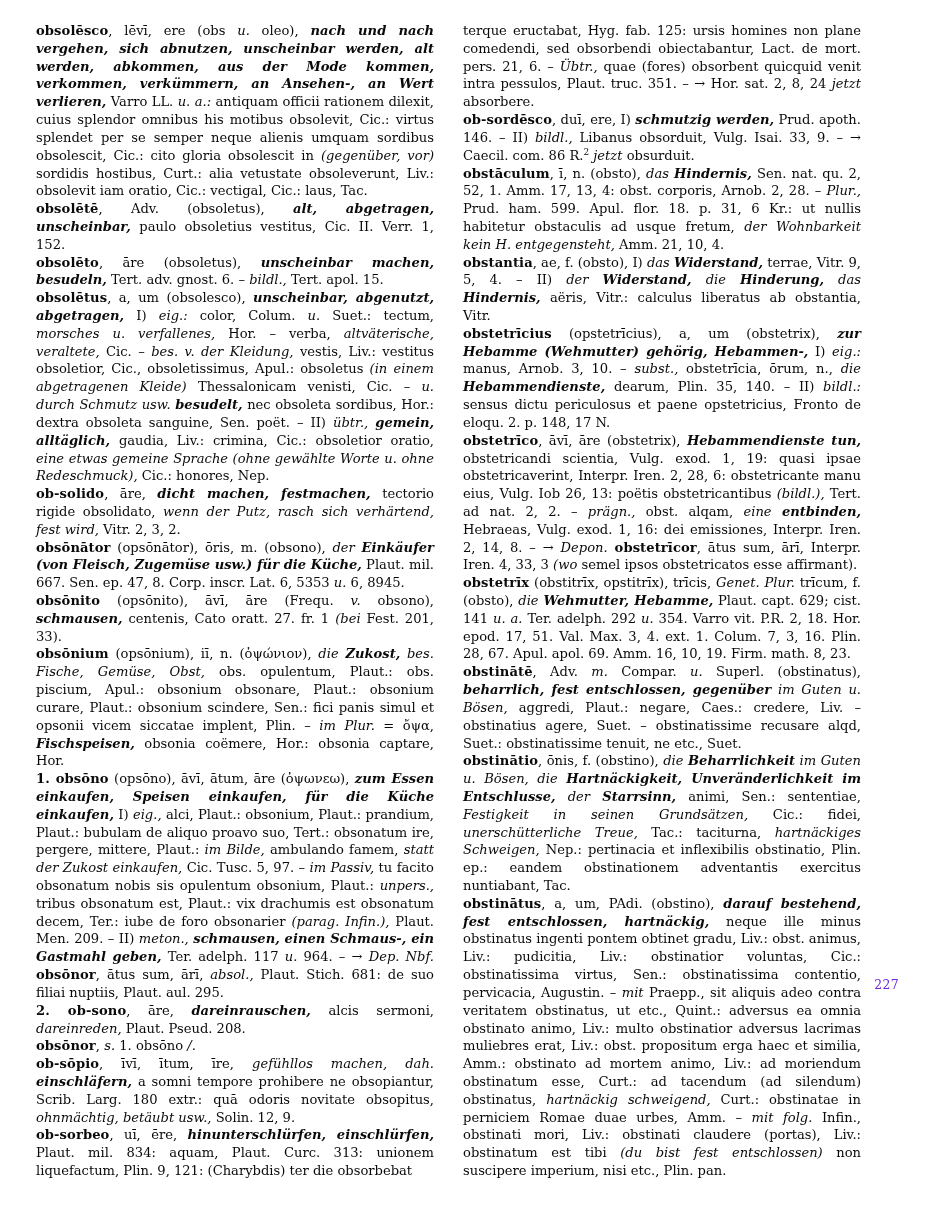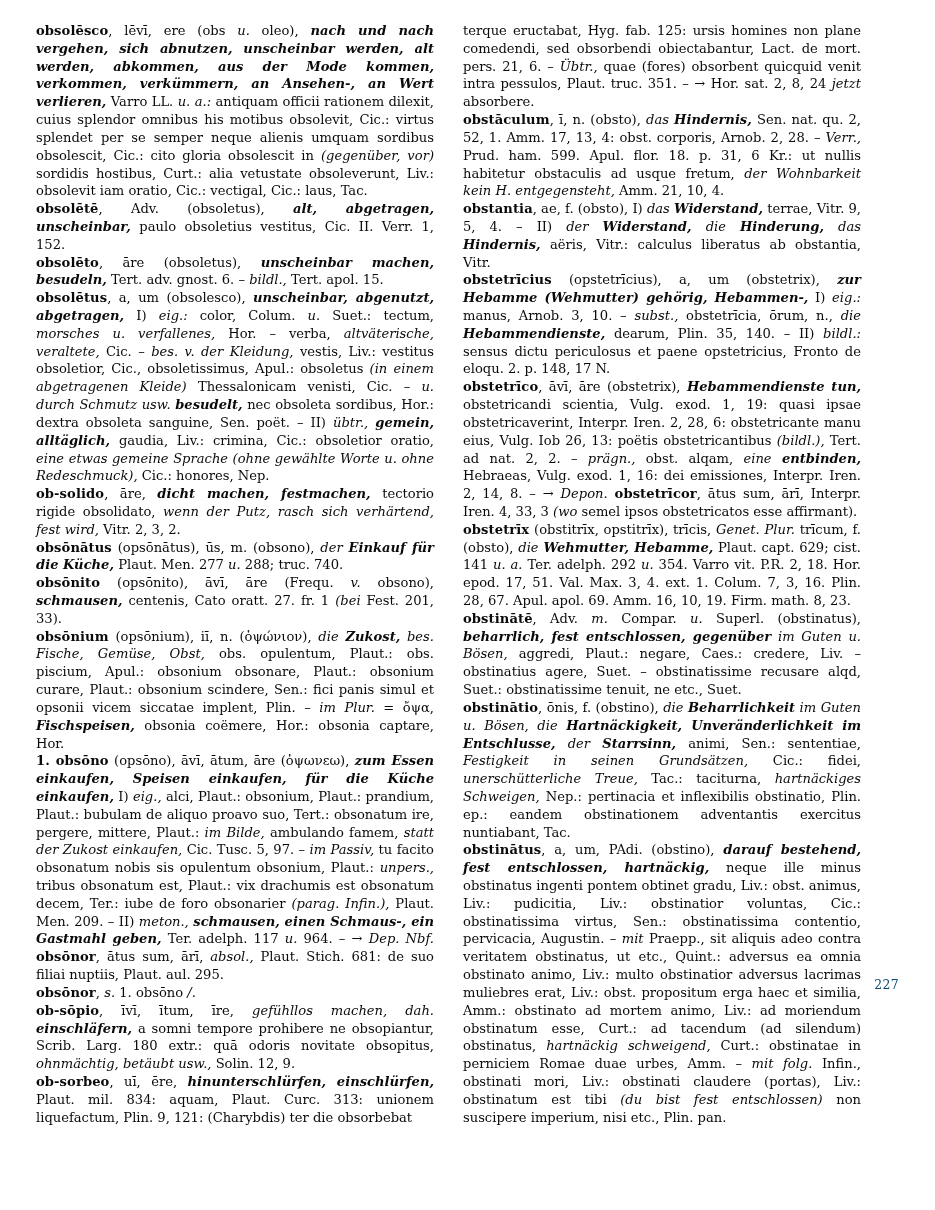--- a/index.html
+++ b/index.html
@@ -63,46 +63,48 @@
   sup {
     font-size: 0.68em;
     vertical-align: super;
     line-height: 0;
   }
   #folio {
     position: absolute;
     right: 36px;
     bottom: 14px;
     font-size: 12.4px;
-    color: #0c4a6e;
+    color: #6d28d9;
     letter-spacing: 0.4px;
   }
 </style>
 </head>
 <body>
 
 <div id="page">
   <div class="columns">
     <div class="col left" id="left-col">
         <p class="entry"><b class="hw">obsolēsco</b>, lēvī, ere (obs <i class="it">u.</i> oleo), <i class="g">nach und nach vergehen, sich abnutzen, unscheinbar werden, alt werden, abkommen, aus der Mode kommen, verkommen, verkümmern, an Ansehen-, an Wert verlieren,</i> Varro LL. <i class="it">u. a.:</i> antiquam officii rationem dilexit, cuius splendor omnibus his motibus obsolevit, Cic.: virtus splendet per se semper neque alienis umquam sordibus obsolescit, Cic.: cito gloria obsolescit in <i class="it">(gegenüber, vor)</i> sordidis hostibus, Curt.: alia vetustate obsoleverunt, Liv.: obsolevit iam oratio, Cic.: vectigal, Cic.: laus, Tac.</p>
         <p class="entry"><b class="hw">obsolētē</b>, Adv. (obsoletus), <i class="g">alt, abgetragen, unscheinbar,</i> paulo obsoletius vestitus, Cic. II. Verr. 1, 152.</p>
         <p class="entry"><b class="hw">obsolēto</b>, āre (obsoletus), <i class="g">unscheinbar machen, besudeln,</i> Tert. adv. gnost. 6. – <i class="it">bildl.,</i> Tert. apol. 15.</p>
         <p class="entry"><b class="hw">obsolētus</b>, a, um (obsolesco), <i class="g">unscheinbar, abgenutzt, abgetragen,</i> I) <i class="it">eig.:</i> color, Colum. <i class="it">u.</i> Suet.: tectum, <i class="it">morsches u. verfallenes,</i> Hor. – verba, <i class="it">altväterische, veraltete,</i> Cic. – <i class="it">bes. v. der Kleidung,</i> vestis, Liv.: vestitus obsoletior, Cic., obsoletissimus, Apul.: obsoletus <i class="it">(in einem abgetragenen Kleide)</i> Thessalonicam venisti, Cic. – <i class="it">u. durch Schmutz usw.</i> <i class="g">besudelt,</i> nec obsoleta sordibus, Hor.: dextra obsoleta sanguine, Sen. poët. – II) <i class="it">übtr.,</i> <i class="g">gemein, alltäglich,</i> gaudia, Liv.: crimina, Cic.: obsoletior oratio, <i class="it">eine etwas gemeine Sprache (ohne gewählte Worte u. ohne Redeschmuck),</i> Cic.: honores, Nep.</p>
         <p class="entry"><b class="hw">ob-solido</b>, āre, <i class="g">dicht machen, festmachen,</i> tectorio rigide obsolidato, <i class="it">wenn der Putz, rasch sich verhärtend, fest wird,</i> Vitr. 2, 3, 2.</p>
-        <p class="entry"><b class="hw">obsōnātus</b> (opsōnātus), ūs, m. (obsono), <i class="it">der</i> <i class="g">Einkauf für die Küche,</i> Plaut. Men. 277 <i class="it">u.</i> 288; truc. 740.</p>
+        <p class="entry"><b class="hw">obsōnātor</b> (opsōnātor), ōris, m. (obsono), <i class="it">der</i> <i class="g">Einkäufer (von Fleisch, Zugemüse usw.) für die Küche,</i> Plaut. mil. 667. Sen. ep. 47, 8. Corp. inscr. Lat. 6, 5353 <i class="it">u.</i> 6, 8945.</p>
         <p class="entry"><b class="hw">obsōnito</b> (opsōnito), āvī, āre (Frequ. <i class="it">v.</i> obsono), <i class="g">schmausen,</i> centenis, Cato oratt. 27. fr. 1 <i class="it">(bei</i> Fest. 201, 33).</p>
         <p class="entry"><b class="hw">obsōnium</b> (opsōnium), iī, n. (ὀψώνιον), <i class="it">die</i> <i class="g">Zukost,</i> <i class="it">bes. Fische, Gemüse, Obst,</i> obs. opulentum, Plaut.: obs. piscium, Apul.: obsonium obsonare, Plaut.: obsonium curare, Plaut.: obsonium scindere, Sen.: fici panis simul et opsonii vicem siccatae implent, Plin. – <i class="it">im Plur.</i> = ὄψα, <i class="g">Fischspeisen,</i> obsonia coëmere, Hor.: obsonia captare, Hor.</p>
         <p class="entry"><b class="hw">1. obsōno</b> (opsōno), āvī, ātum, āre (ὀψωνεω), <i class="g">zum Essen einkaufen, Speisen einkaufen, für die Küche einkaufen,</i> I) <i class="it">eig.,</i> alci, Plaut.: obsonium, Plaut.: prandium, Plaut.: bubulam de aliquo proavo suo, Tert.: obsonatum ire, pergere, mittere, Plaut.: <i class="it">im Bilde,</i> ambulando famem, <i class="it">statt der Zukost einkaufen,</i> Cic. Tusc. 5, 97. – <i class="it">im Passiv,</i> tu facito obsonatum nobis sis opulentum obsonium, Plaut.: <i class="it">unpers.,</i> tribus obsonatum est, Plaut.: vix drachumis est obsonatum decem, Ter.: iube de foro obsonarier <i class="it">(parag. Infin.),</i> Plaut. Men. 209. – II) <i class="it">meton.,</i> <i class="g">schmausen, einen Schmaus-, ein Gastmahl geben,</i> Ter. adelph. 117 <i class="it">u.</i> 964. – → <i class="it">Dep. Nbf.</i> <b class="hw">obsōnor</b>, ātus sum, ārī, <i class="it">absol.,</i> Plaut. Stich. 681: de suo filiai nuptiis, Plaut. aul. 295.</p>
+        <p class="entry"><b class="hw">2. ob-sono</b>, āre, <i class="g">dareinrauschen,</i> alcis sermoni, <i class="it">dareinreden,</i> Plaut. Pseud. 208.</p>
         <p class="entry"><b class="hw">obsōnor</b>, <i class="it">s.</i> 1. obsōno <i class="it">/.</i></p>
         <p class="entry"><b class="hw">ob-sōpio</b>, īvī, ītum, īre, <i class="it">gefühllos machen, dah.</i> <i class="g">einschläfern,</i> a somni tempore prohibere ne obsopiantur, Scrib. Larg. 180 extr.: quā odoris novitate obsopitus, <i class="it">ohnmächtig, betäubt usw.,</i> Solin. 12, 9.</p>
         <p class="entry"><b class="hw">ob-sorbeo</b>, uī, ēre, <i class="g">hinunterschlürfen, einschlürfen,</i>  Plaut. mil. 834: aquam, Plaut. Curc. 313: unionem liquefactum, Plin. 9, 121:  (Charybdis) ter die obsorbebat</p>
       </div>
     <div class="col right" id="right-col">
         <p class="entry">terque eructabat, Hyg. fab. 125: ursis homines non plane comedendi, sed obsorbendi obiectabantur, Lact. de mort. pers. 21, 6. – <i class="it">Übtr.,</i> quae (fores) obsorbent quicquid venit intra pessulos, Plaut. truc. 351. – → Hor. sat. 2, 8, 24 <i class="it">jetzt</i> absorbere.</p>
-        <p class="entry"><b class="hw">obstāculum</b>, ī, n. (obsto), <i class="it">das</i> <i class="g">Hindernis,</i> Sen. nat. qu. 2, 52, 1. Amm. 17, 13, 4: obst. corporis, Arnob. 2, 28. – <i class="it">Verr.,</i> Prud. ham. 599. Apul. flor. 18. p. 31, 6 Kr.: ut nullis habitetur obstaculis ad usque fretum, <i class="it">der Wohnbarkeit kein H. entgegensteht,</i> Amm. 21, 10, 4.</p>
+        <p class="entry"><b class="hw">ob-sordēsco</b>, duī, ere, I) <i class="g">schmutzig werden,</i> Prud. apoth. 146. – II) <i class="it">bildl.,</i> Libanus obsorduit, Vulg. Isai. 33, 9. – → Caecil. com. 86 R.<sup>2</sup> <i class="it">jetzt</i> obsurduit.</p>
+        <p class="entry"><b class="hw">obstāculum</b>, ī, n. (obsto), <i class="it">das</i> <i class="g">Hindernis,</i> Sen. nat. qu. 2, 52, 1. Amm. 17, 13, 4: obst. corporis, Arnob. 2, 28. – <i class="it">Plur.,</i> Prud. ham. 599. Apul. flor. 18. p. 31, 6 Kr.: ut nullis habitetur obstaculis ad usque fretum, <i class="it">der Wohnbarkeit kein H. entgegensteht,</i> Amm. 21, 10, 4.</p>
         <p class="entry"><b class="hw">obstantia</b>, ae, f. (obsto), I) <i class="it">das</i> <i class="g">Widerstand,</i> terrae, Vitr. 9, 5, 4. – II) <i class="it">der</i> <i class="g">Widerstand,</i> <i class="it">die</i> <i class="g">Hinderung,</i> <i class="it">das</i> <i class="g">Hindernis,</i> aëris, Vitr.: calculus liberatus ab obstantia, Vitr.</p>
         <p class="entry"><b class="hw">obstetrīcius</b> (opstetrīcius), a, um (obstetrix), <i class="g">zur Hebamme (Wehmutter) gehörig, Hebammen-,</i> I) <i class="it">eig.:</i> manus, Arnob. 3, 10. – <i class="it">subst.,</i> obstetrīcia, ōrum, n., <i class="it">die</i> <i class="g">Hebammendienste,</i> dearum, Plin. 35, 140. – II) <i class="it">bildl.:</i> sensus dictu periculosus et paene opstetricius, Fronto de eloqu. 2. p. 148, 17 N.</p>
         <p class="entry"><b class="hw">obstetrīco</b>, āvī, āre (obstetrix), <i class="g">Hebammendienste tun,</i> obstetricandi scientia, Vulg. exod. 1, 19: quasi ipsae obstetricaverint, Interpr. Iren. 2, 28, 6: obstetricante manu eius, Vulg. Iob 26, 13: poëtis obstetricantibus <i class="it">(bildl.),</i> Tert. ad nat. 2, 2. – <i class="it">prägn.,</i> obst. alqam, <i class="it">eine</i> <i class="g">entbinden,</i> Hebraeas, Vulg. exod. 1, 16: dei emissiones, Interpr. Iren. 2, 14, 8. – → <i class="it">Depon.</i> <b class="hw">obstetrīcor</b>, ātus sum, ārī, Interpr. Iren. 4, 33, 3 <i class="it">(wo</i> semel ipsos obstetricatos esse affirmant).</p>
         <p class="entry"><b class="hw">obstetrīx</b> (obstitrīx, opstitrīx), trīcis, <i class="it">Genet. Plur.</i> trīcum, f. (obsto), <i class="it">die</i> <i class="g">Wehmutter, Hebamme,</i> Plaut. capt. 629; cist. 141 <i class="it">u. a.</i> Ter. adelph. 292 <i class="it">u.</i> 354. Varro vit. P.R. 2, 18. Hor. epod. 17, 51. Val. Max. 3, 4. ext. 1. Colum. 7, 3, 16. Plin. 28, 67. Apul. apol. 69. Amm. 16, 10, 19. Firm. math. 8, 23.</p>
         <p class="entry"><b class="hw">obstinātē</b>, Adv. <i class="it">m.</i> Compar. <i class="it">u.</i> Superl. (obstinatus), <i class="g">beharrlich, fest entschlossen, gegenüber</i> <i class="it">im Guten u. Bösen,</i> aggredi, Plaut.: negare, Caes.: credere, Liv. – obstinatius agere, Suet. – obstinatissime recusare alqd, Suet.: obstinatissime tenuit, ne etc., Suet.</p>
         <p class="entry"><b class="hw">obstinātio</b>, ōnis, f. (obstino), <i class="it">die</i> <i class="g">Beharrlichkeit</i> <i class="it">im Guten u. Bösen, die</i> <i class="g">Hartnäckigkeit, Unveränderlichkeit im Entschlusse,</i> <i class="it">der</i> <i class="g">Starrsinn,</i> animi, Sen.: sententiae, <i class="it">Festigkeit in seinen Grundsätzen,</i> Cic.: fidei, <i class="it">unerschütterliche Treue,</i> Tac.: taciturna, <i class="it">hartnäckiges Schweigen,</i> Nep.: pertinacia et inflexibilis obstinatio, Plin. ep.: eandem obstinationem adventantis exercitus nuntiabant, Tac.</p>
         <p class="entry"><b class="hw">obstinātus</b>, a, um, PAdi. (obstino), <i class="g">darauf bestehend, fest entschlossen, hartnäckig,</i> neque ille minus obstinatus ingenti pontem obtinet gradu, Liv.: obst. animus, Liv.: pudicitia, Liv.: obstinatior voluntas, Cic.: obstinatissima virtus, Sen.: obstinatissima contentio, pervicacia, Augustin. – <i class="it">mit</i> Praepp., sit aliquis adeo contra veritatem obstinatus, ut etc., Quint.: adversus ea omnia obstinato animo, Liv.: multo obstinatior adversus lacrimas muliebres erat, Liv.: obst. propositum erga haec et similia, Amm.: obstinato ad mortem animo, Liv.: ad moriendum obstinatum esse, Curt.: ad tacendum (ad silendum) obstinatus, <i class="it">hartnäckig schweigend,</i> Curt.: obstinatae in perniciem Romae duae urbes, Amm. – <i class="it">mit folg.</i> Infin., obstinati mori, Liv.: obstinati claudere (portas), Liv.: obstinatum est tibi <i class="it">(du bist fest entschlossen)</i> non suscipere imperium, nisi etc., Plin. pan.</p>
       </div>
   </div>
   <div id="folio">227</div>

